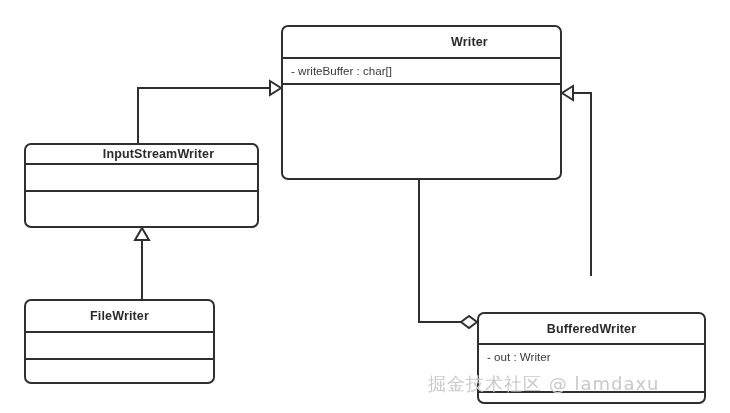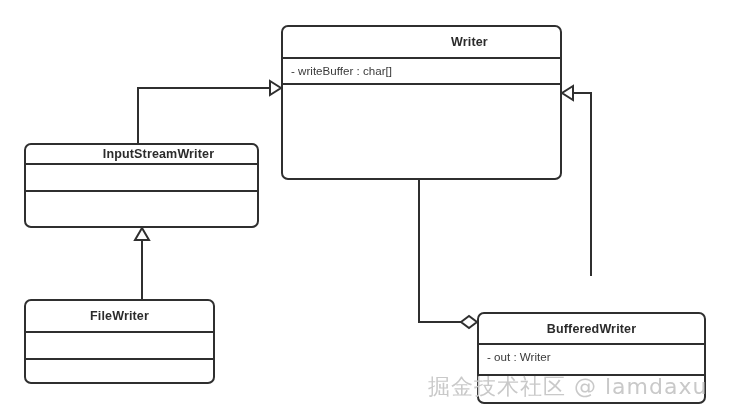--- a/index.html
+++ b/index.html
@@ -59,21 +59,21 @@
   .cls-compartment.empty {
     padding: 0;
   }
   .member {
     white-space: nowrap;
   }
   .watermark {
     position: absolute;
     left: 428px;
     top: 372px;
-    font-size: 22px;
+    font-size: 18px;
     color: #c9c9c9;
     letter-spacing: 1px;
     white-space: nowrap;
     z-index: 3;
     font-family: "DejaVu Sans", sans-serif;
     text-align: center;
   }
 </style>
 </head>
 <body>
@@ -124,21 +124,21 @@
     <div class="cls-title" style="height:30px;">FileWriter</div>
     <div class="cls-sep"></div>
     <div class="cls-compartment empty" style="height:25px;"></div>
     <div class="cls-sep"></div>
     <div class="cls-compartment empty" style="height:24px;"></div>
   </div>
 
   <div class="uml-class" style="left:477px; top:276px; width:229px; height:92px;margin-top:36px;">
     <div class="cls-title" style="height:29px;">BufferedWriter</div>
     <div class="cls-sep"></div>
-    <div class="cls-compartment" style="height:29px;">
+    <div class="cls-compartment" style="height:46px;">
       <div class="member">- out :  Writer</div>
     </div>
     <div class="cls-sep"></div>
     <div class="cls-compartment empty" style="height:27px;"></div>
   </div>
 
   <div class="watermark">掘金技术社区 @ lamdaxu</div>
 
 </div>
 

